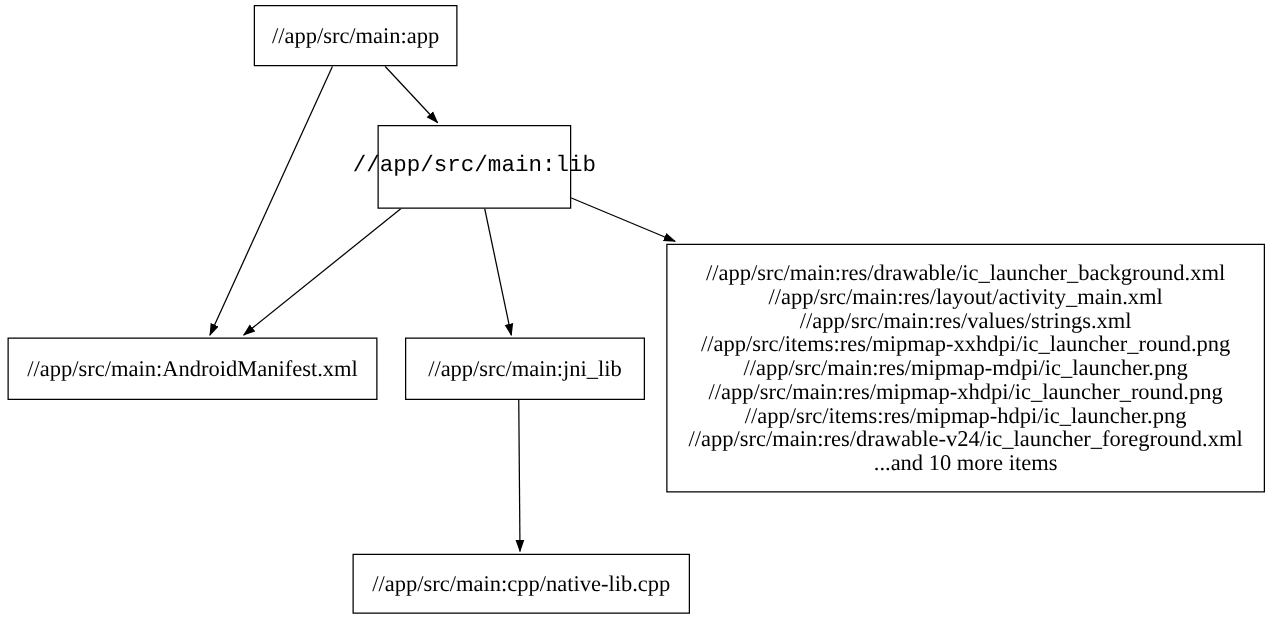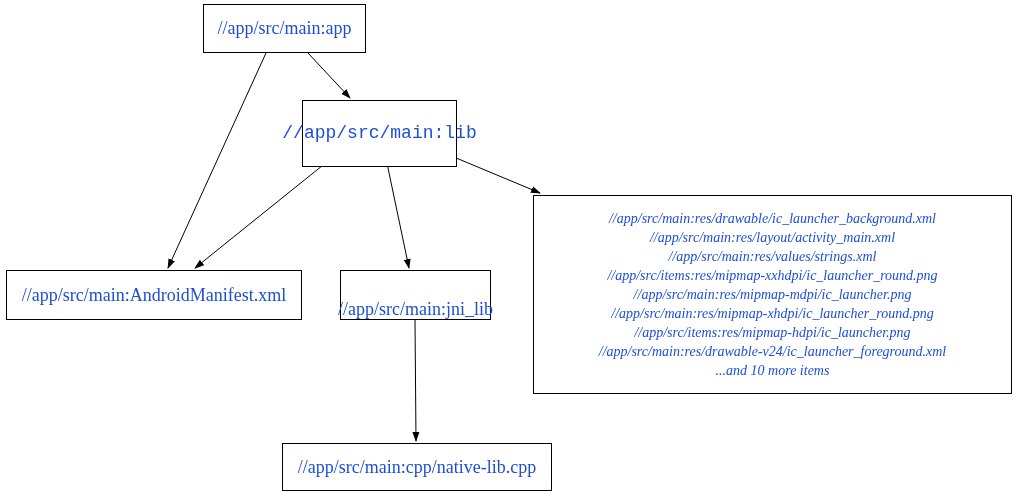--- a/index.html
+++ b/index.html
@@ -6,21 +6,21 @@
     margin: 0;
     padding: 0;
     background: #ffffff;
   }
   .canvas {
     position: relative;
     width: 1018px;
     height: 496px;
     background: #ffffff;
     font-family: "Liberation Serif", "DejaVu Serif", serif;
-    color: #1d4ed8;
+    color: #000000;
     overflow: hidden;
   }
   .edges-layer {
     position: absolute;
     left: 0;
     top: 0;
     width: 1018px;
     height: 496px;
     pointer-events: none;
   }
@@ -38,28 +38,27 @@
     white-space: nowrap;
   }
   .node.multiline {
     flex-direction: column;
     justify-content: center;
     padding: 2px 0;
   }
   .node-app            { left: 203px; top: 4px;   width: 163px; height: 49px; }
   .node-lib            { left: 302px; top: 100px; width: 155px; height: 67px; font-family: Liberation Mono, monospace; }
   .node-manifest       { left: 6px;   top: 270px; width: 296px; height: 50px; }
-  .node-jni-lib        { left: 340px; top: 270px; width: 151px; height: 50px; align-items: flex-end; }
+  .node-jni-lib        { left: 324px; top: 270px; width: 192px; height: 50px; }
   .node-cpp            { left: 282px; top: 443px; width: 270px; height: 48px; align-items: center; }
   .node-res            { left: 533px; top: 195px; width: 479px; height: 199px; }
   .res-line {
     display: block;
-    font-size: 14px;
+    font-size: 18px;
     line-height: 19px;
-    font-style: italic;
   }
 </style>
 </head>
 <body>
 
 <div class="canvas">
 
   <svg class="edges-layer" width="1018" height="496" viewBox="0 0 1018 496" xmlns="http://www.w3.org/2000/svg">
     <defs>
       <marker id="arrow" markerWidth="10" markerHeight="8" refX="9" refY="4" orient="auto" markerUnits="userSpaceOnUse">

